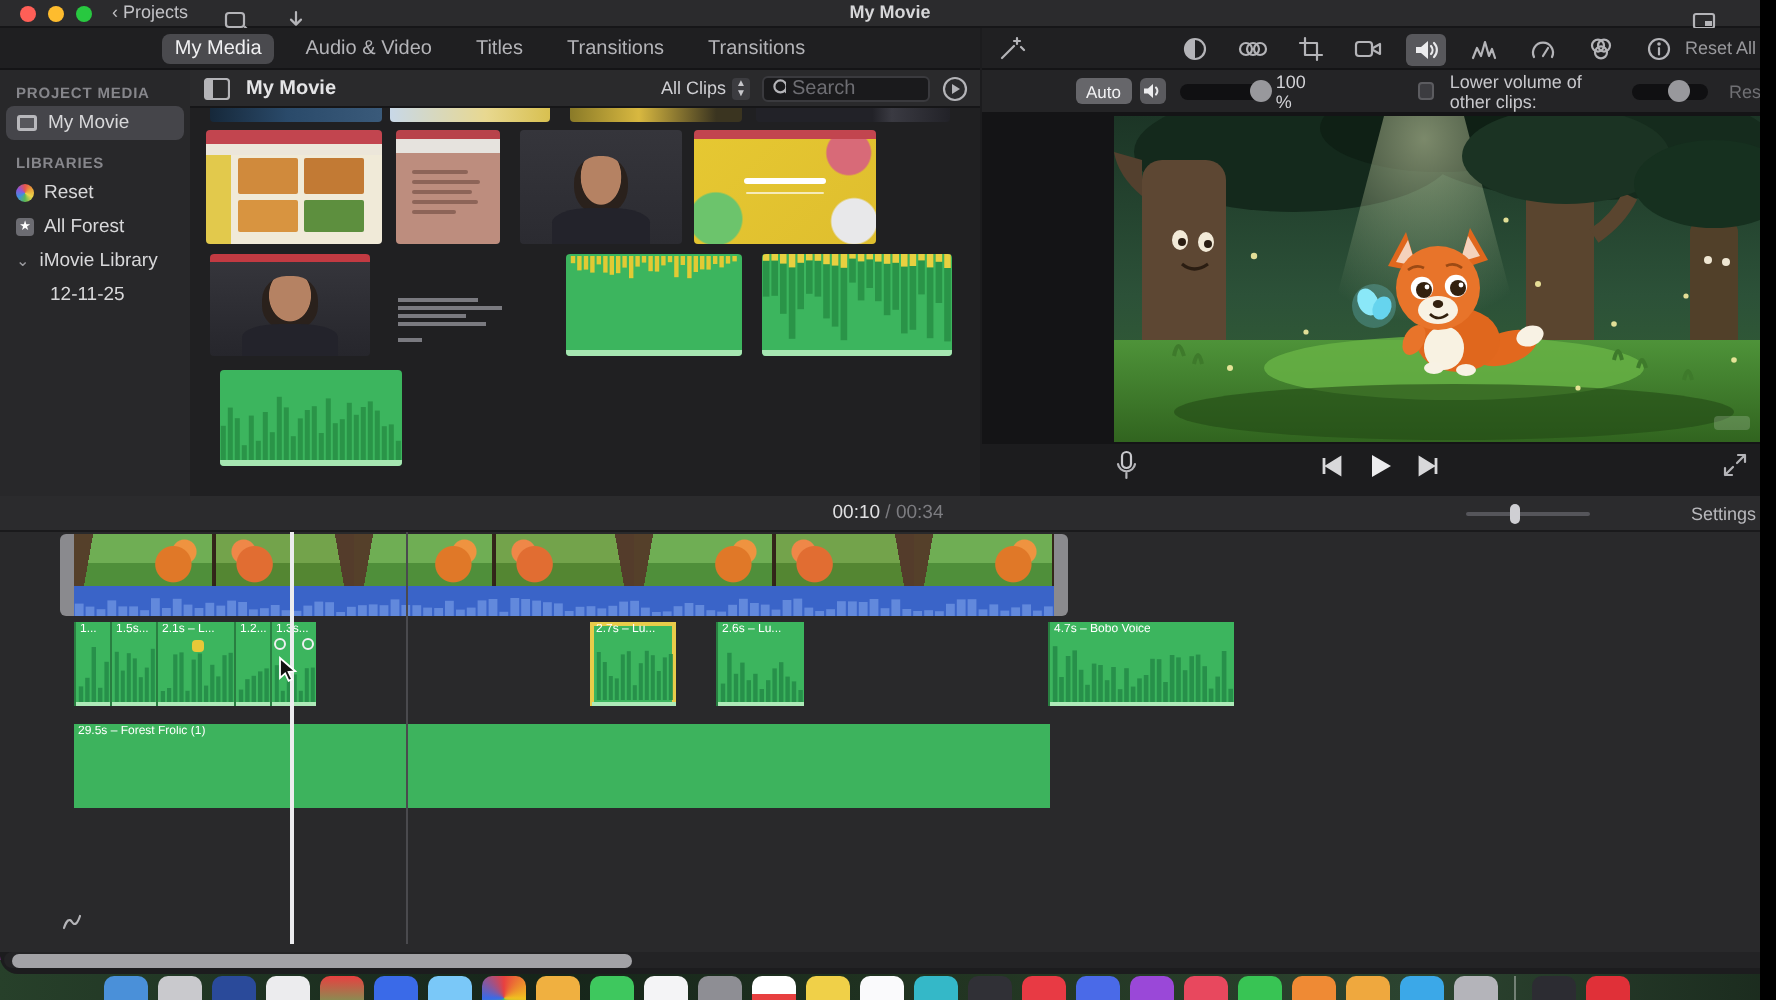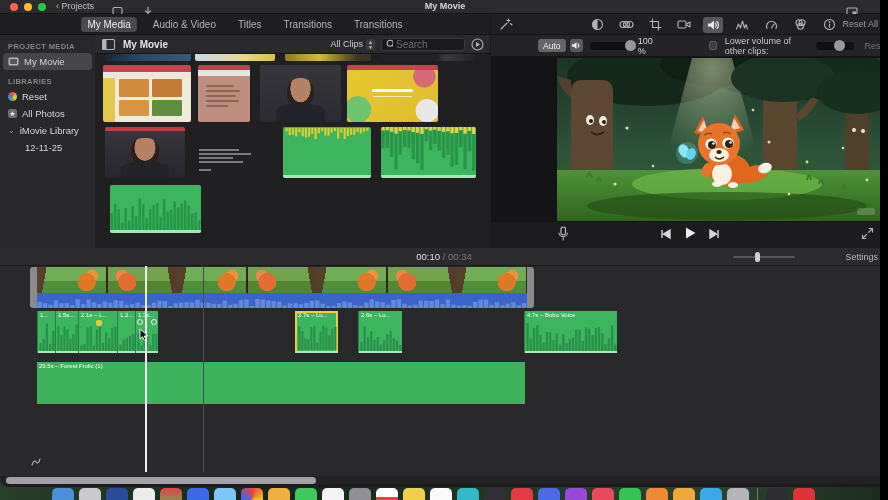--- a/index.html
+++ b/index.html
@@ -233,21 +233,21 @@
             </svg>
           <span>My Movie</span>
         </div>
         <div class="sb-header">LIBRARIES</div>
         <div class="sb-item">
           <span class="flower"></span>
           <span>Reset</span>
         </div>
         <div class="sb-item">
           <span class="events-ic">★</span>
-          <span>All Photos</span>
+          <span>All Forest</span>
         </div>
         <div class="sb-item">
           <span class="chev-down">⌄</span>
           <span>iMovie Library</span>
         </div>
         <div class="sb-item sb-sub">
           <span>12-11-25</span>
         </div>
       </div>
 

